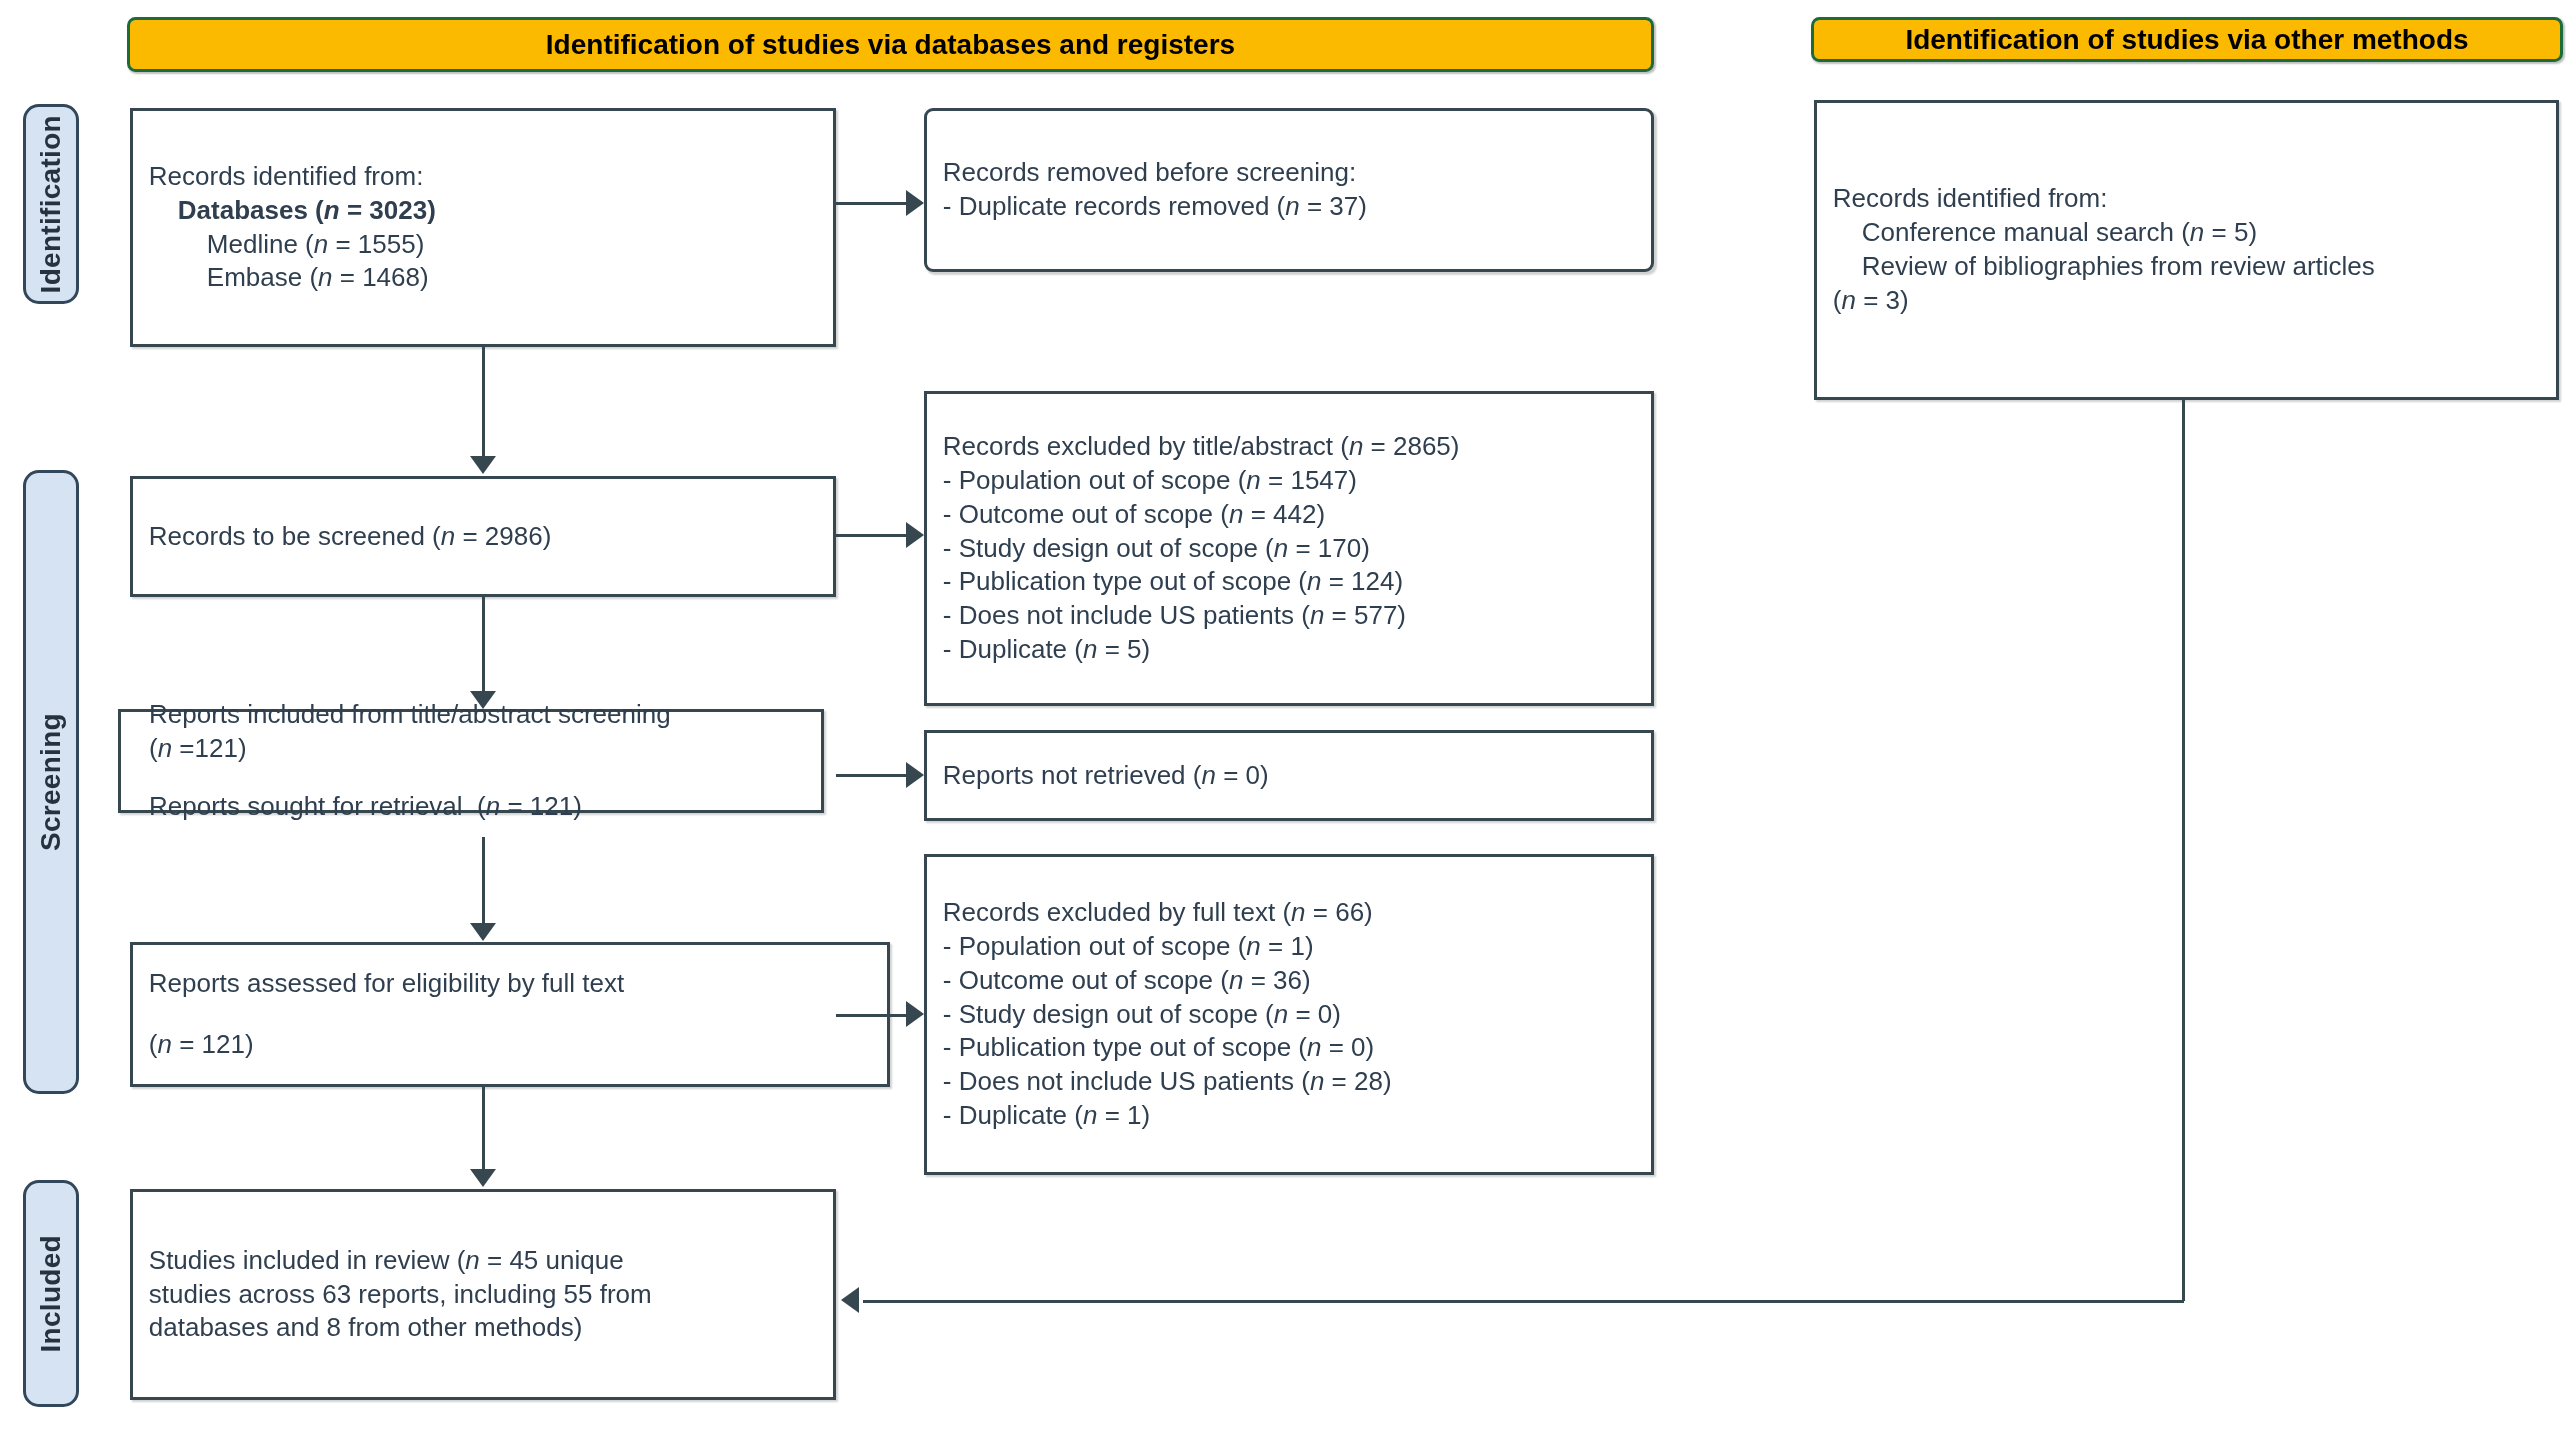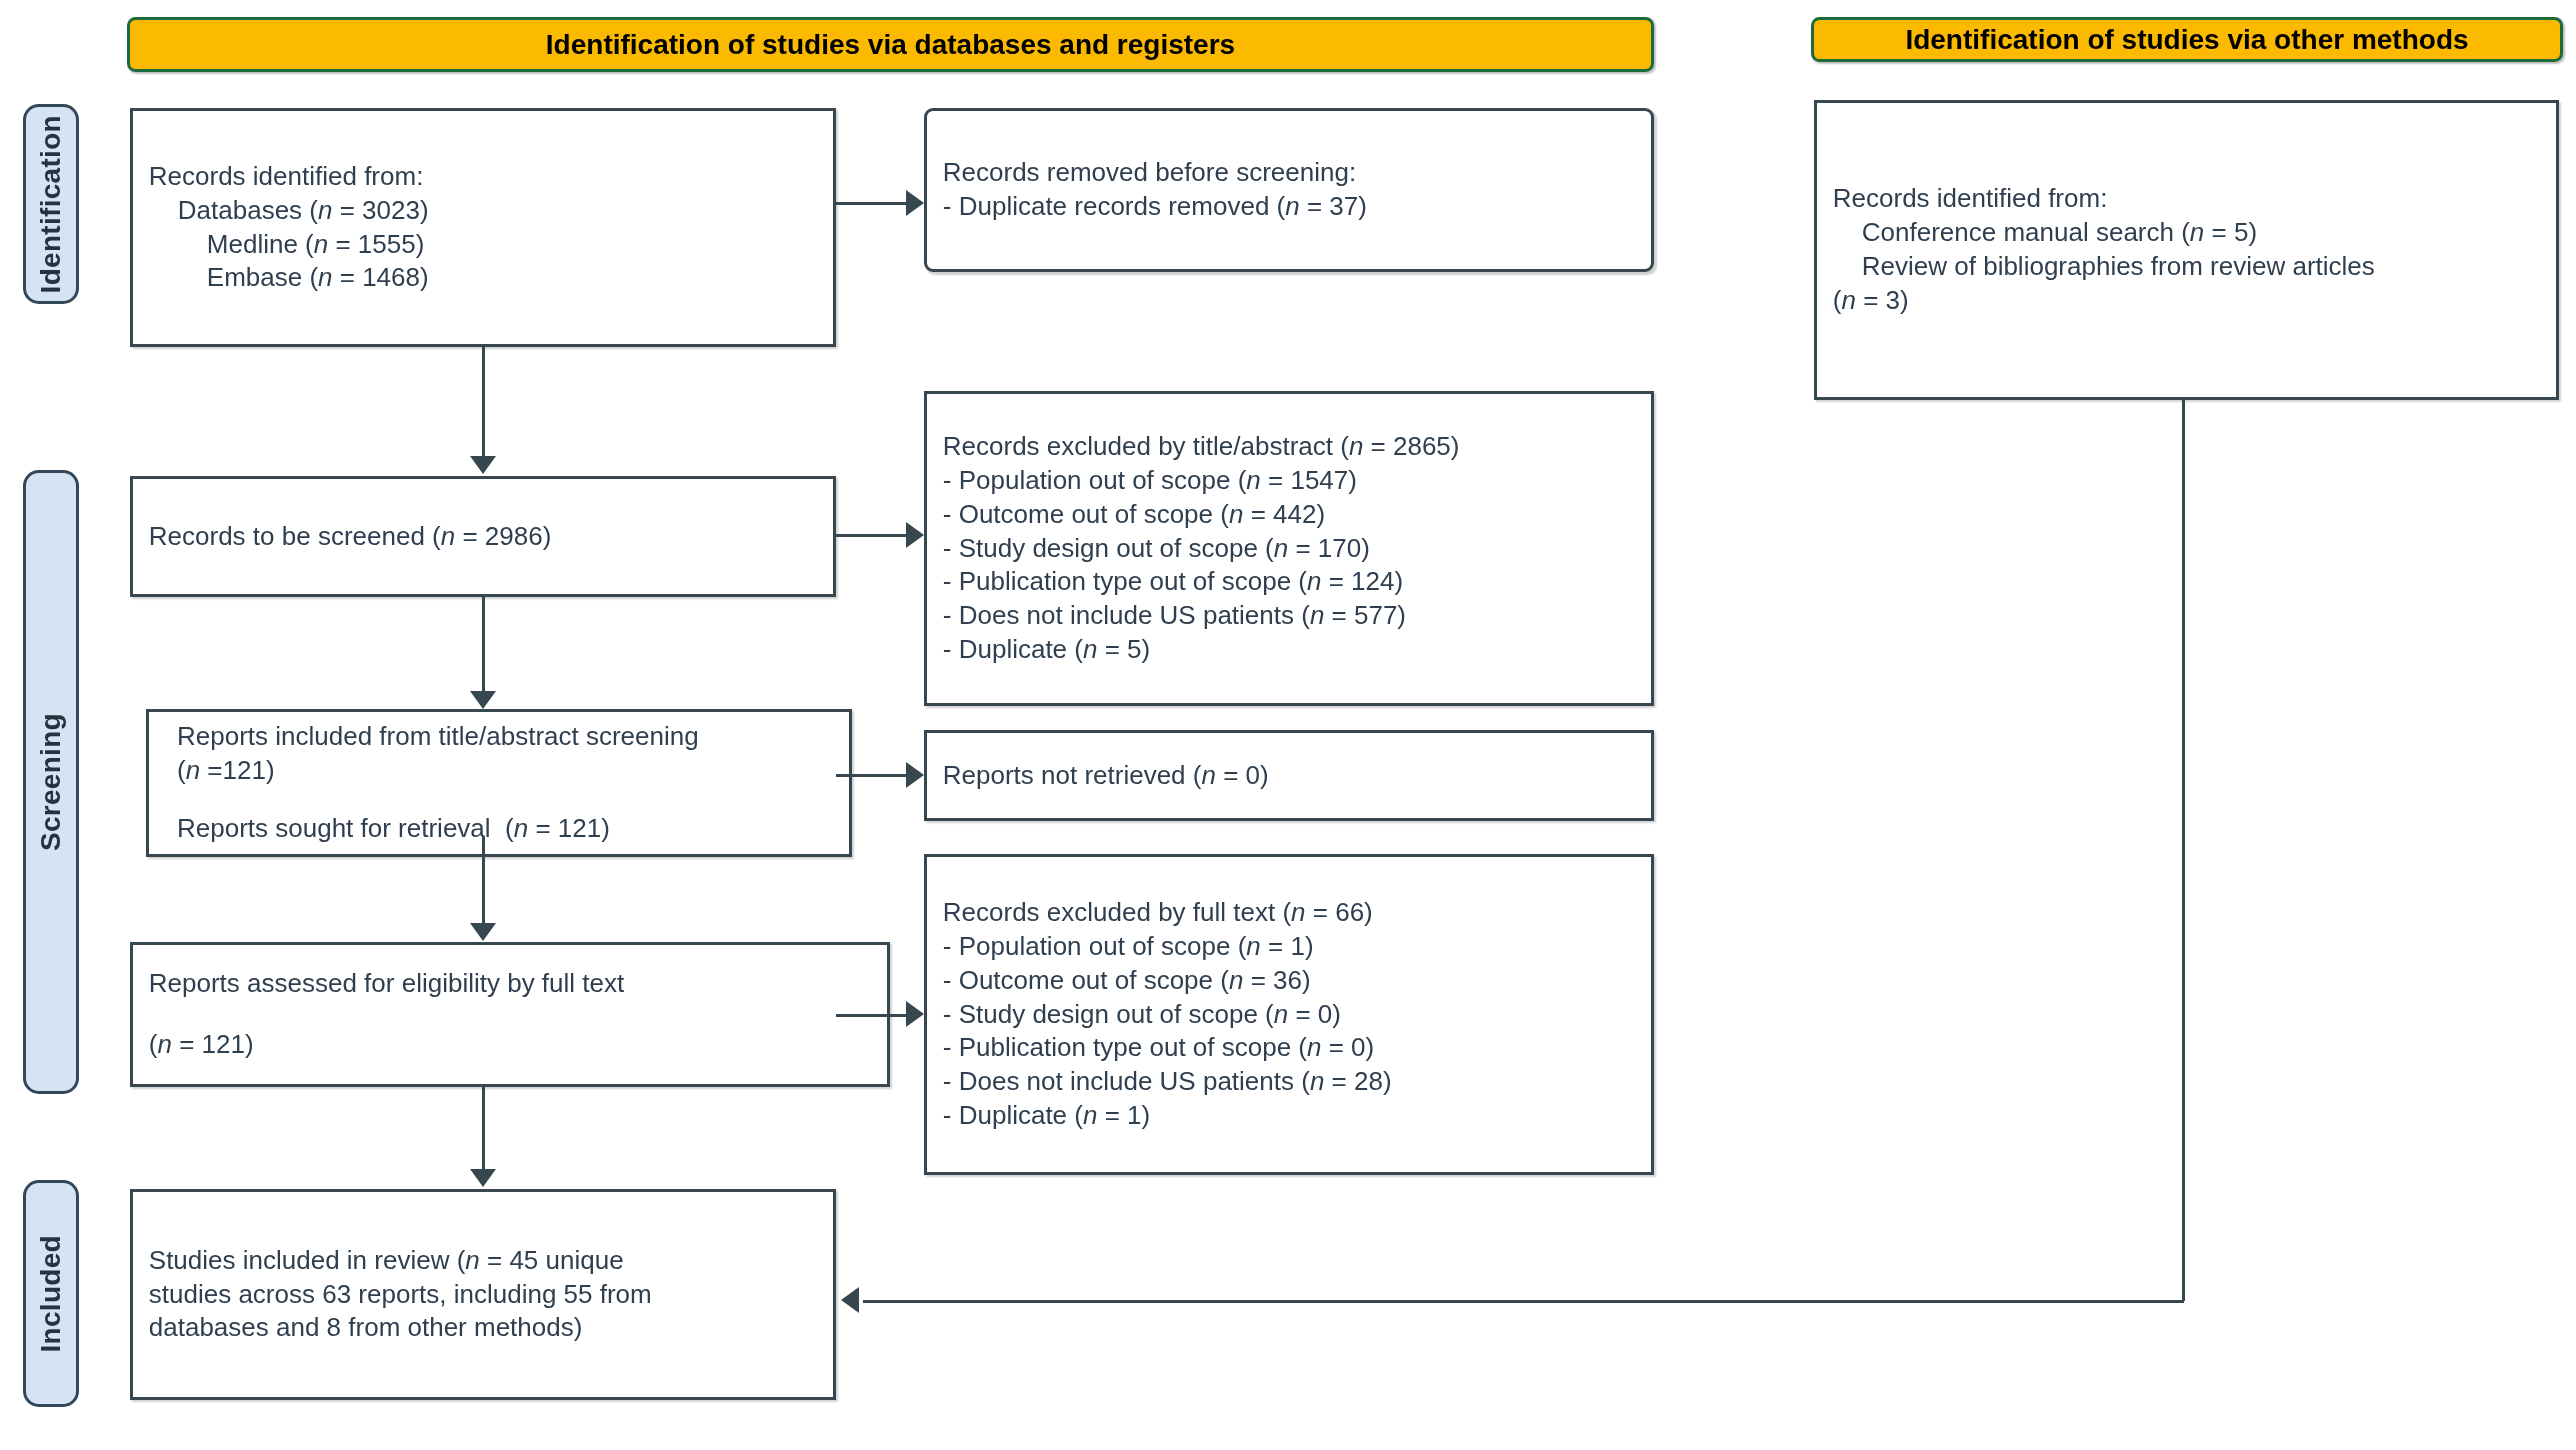--- a/index.html
+++ b/index.html
@@ -52,21 +52,21 @@
     display:flex; flex-direction:column; justify-content:center;
     padding:11px 15.8px;
     box-shadow:2.4px 2.4px 1.8px rgba(0,0,0,.18);
   }
   .flow-box .line{
     font-size:26px;
     line-height:1.30;
     color:#2f3f4f;
     white-space:pre-wrap;
   }
-  .flow-box .line.bold{ font-weight:normal; }
+  .flow-box .line.bold{ font-weight:bold; }
   .flow-box .line.ind1{ padding-left:29px; }
   .flow-box .line.ind2{ padding-left:58px; }
   .flow-box .line.gap{ margin-top:24px; }
 
   
   .flow-box em{ font-style:italic; }
 
   
   .conn{ position:absolute; background:#37474f; }
   .conn.v{ width:3px; }
@@ -119,21 +119,21 @@
     <div class="line">Records identified from:</div>
     <div class="line bold ind1">Databases (<em>n</em> = 3023)</div>
     <div class="line ind2">Medline (<em>n</em> = 1555)</div>
     <div class="line ind2">Embase (<em>n</em> = 1468)</div>
   </div>
 
   <div class="flow-box" style="left:130px; top:476px; width:706px; height:121px;">
     <div class="line">Records to be screened (<em>n</em> = 2986)</div>
   </div>
 
-  <div class="flow-box" style="left:146px; top:709px; width:706px; height:148px;padding-left:28px;">
+  <div class="flow-box" style="left:118px; top:709px; width:706px; height:104px;padding-left:28px;">
     <div class="line">Reports included from title/abstract screening</div>
     <div class="line">(<em>n</em> =121)</div>
     <div class="line gap">Reports sought for retrieval  (<em>n</em> = 121)</div>
   </div>
 
   <div class="flow-box" style="left:130px; top:942px; width:760px; height:145px;gap:27px;">
     <div class="line">Reports assessed for eligibility by full text</div>
     <div class="line">(<em>n</em> = 121)</div>
   </div>
 

